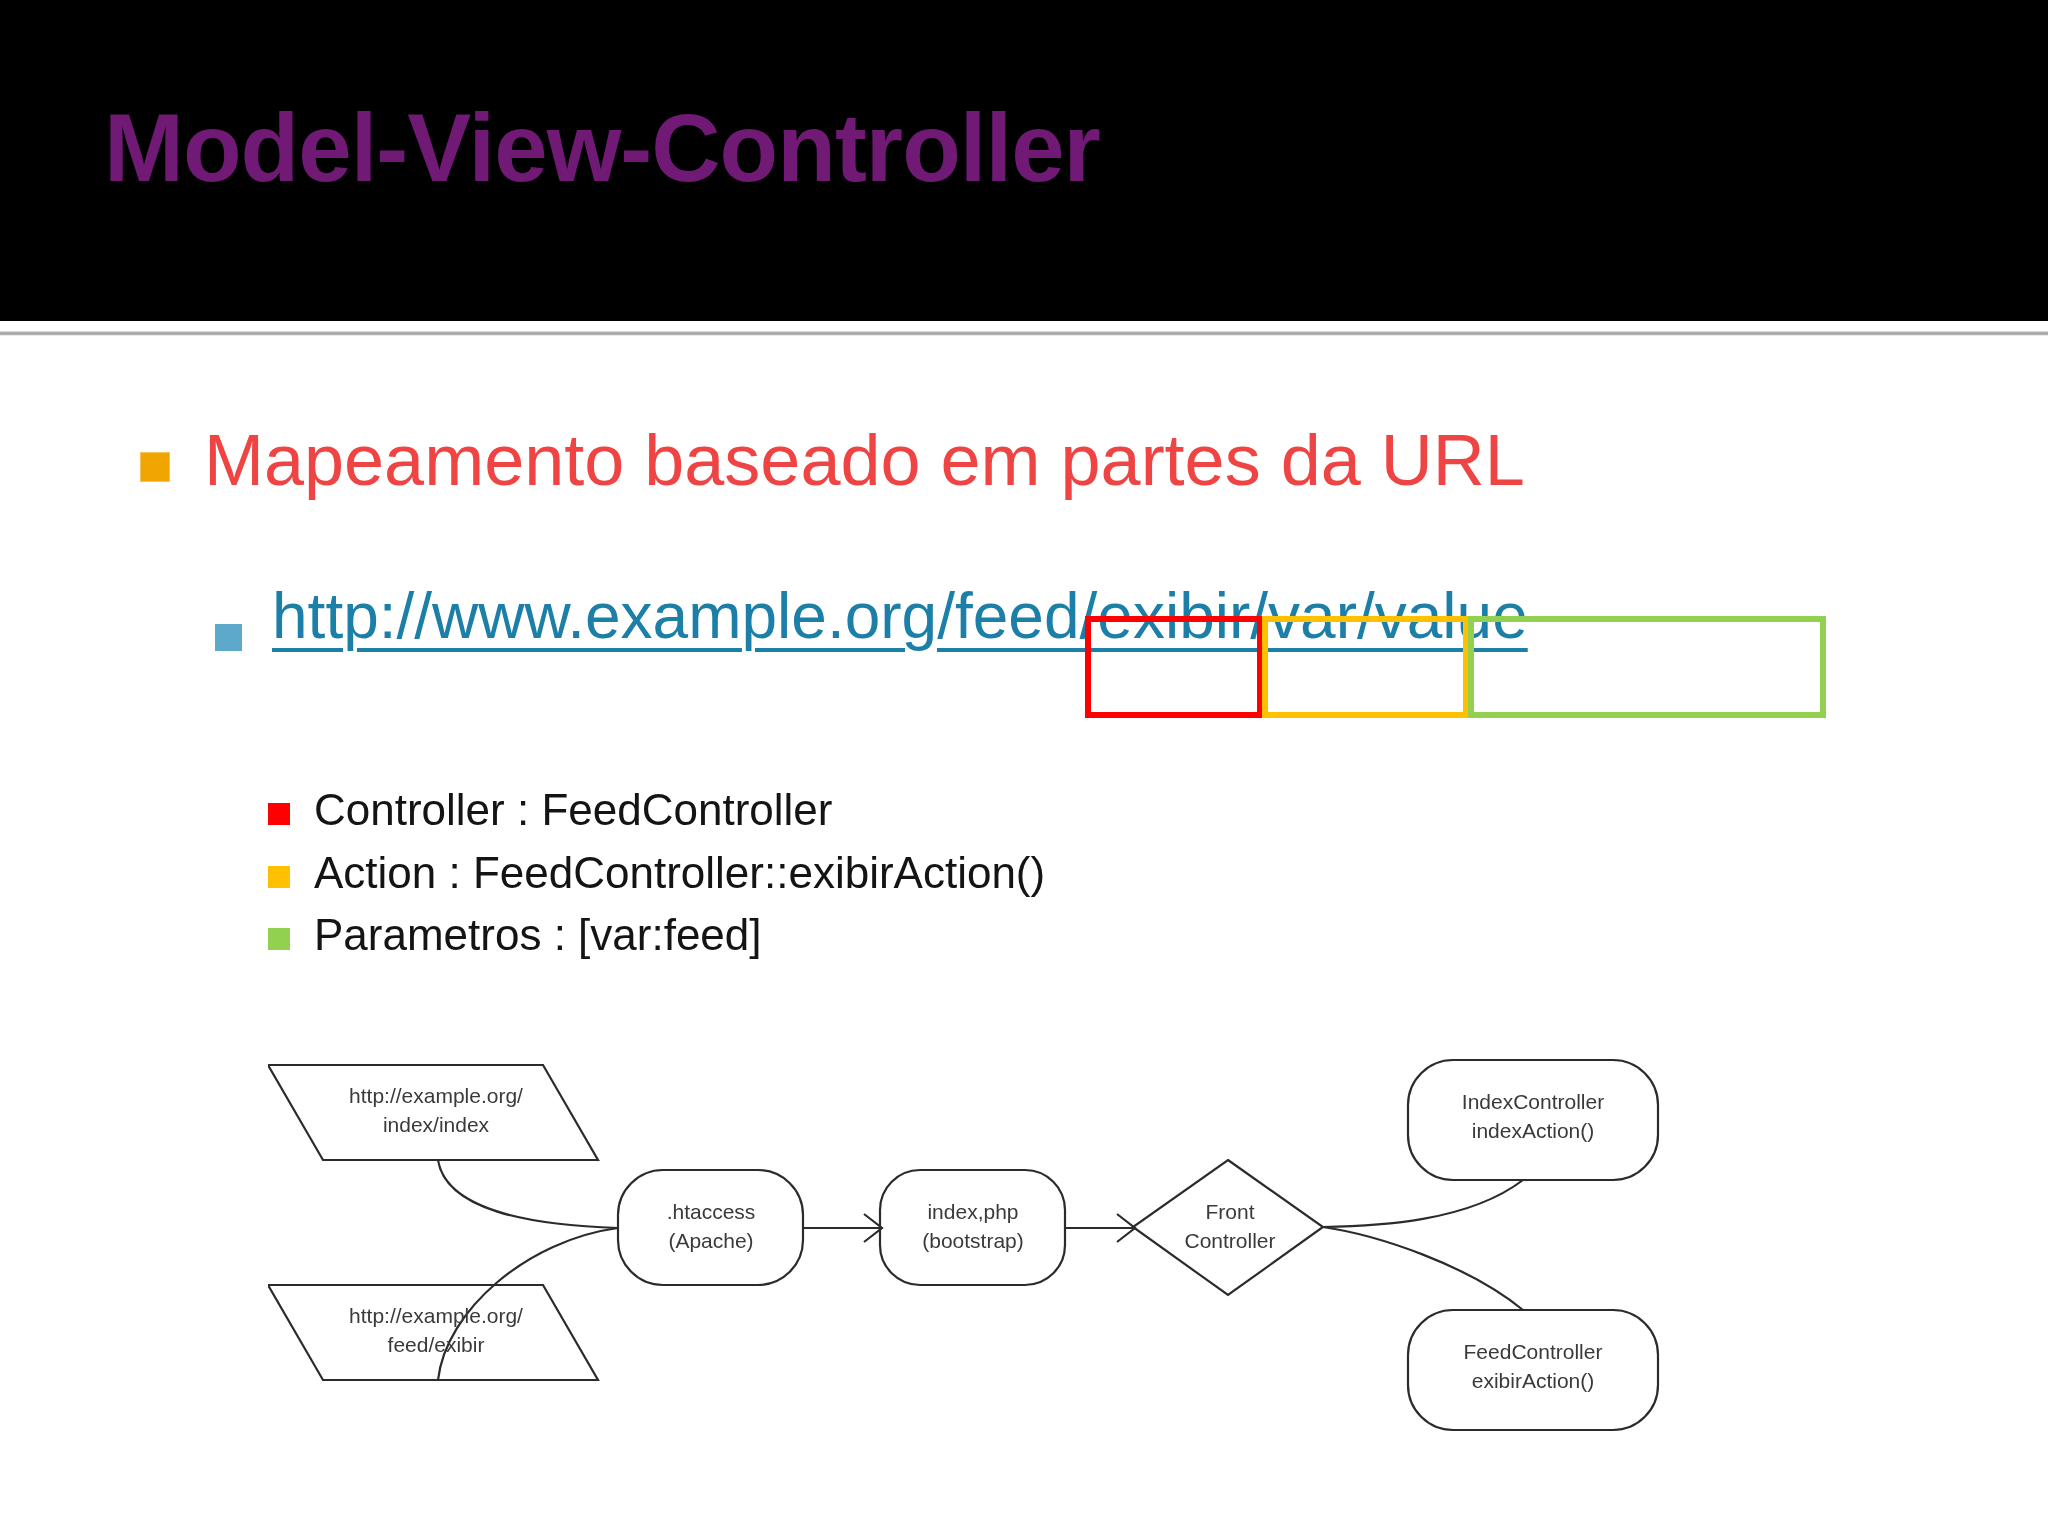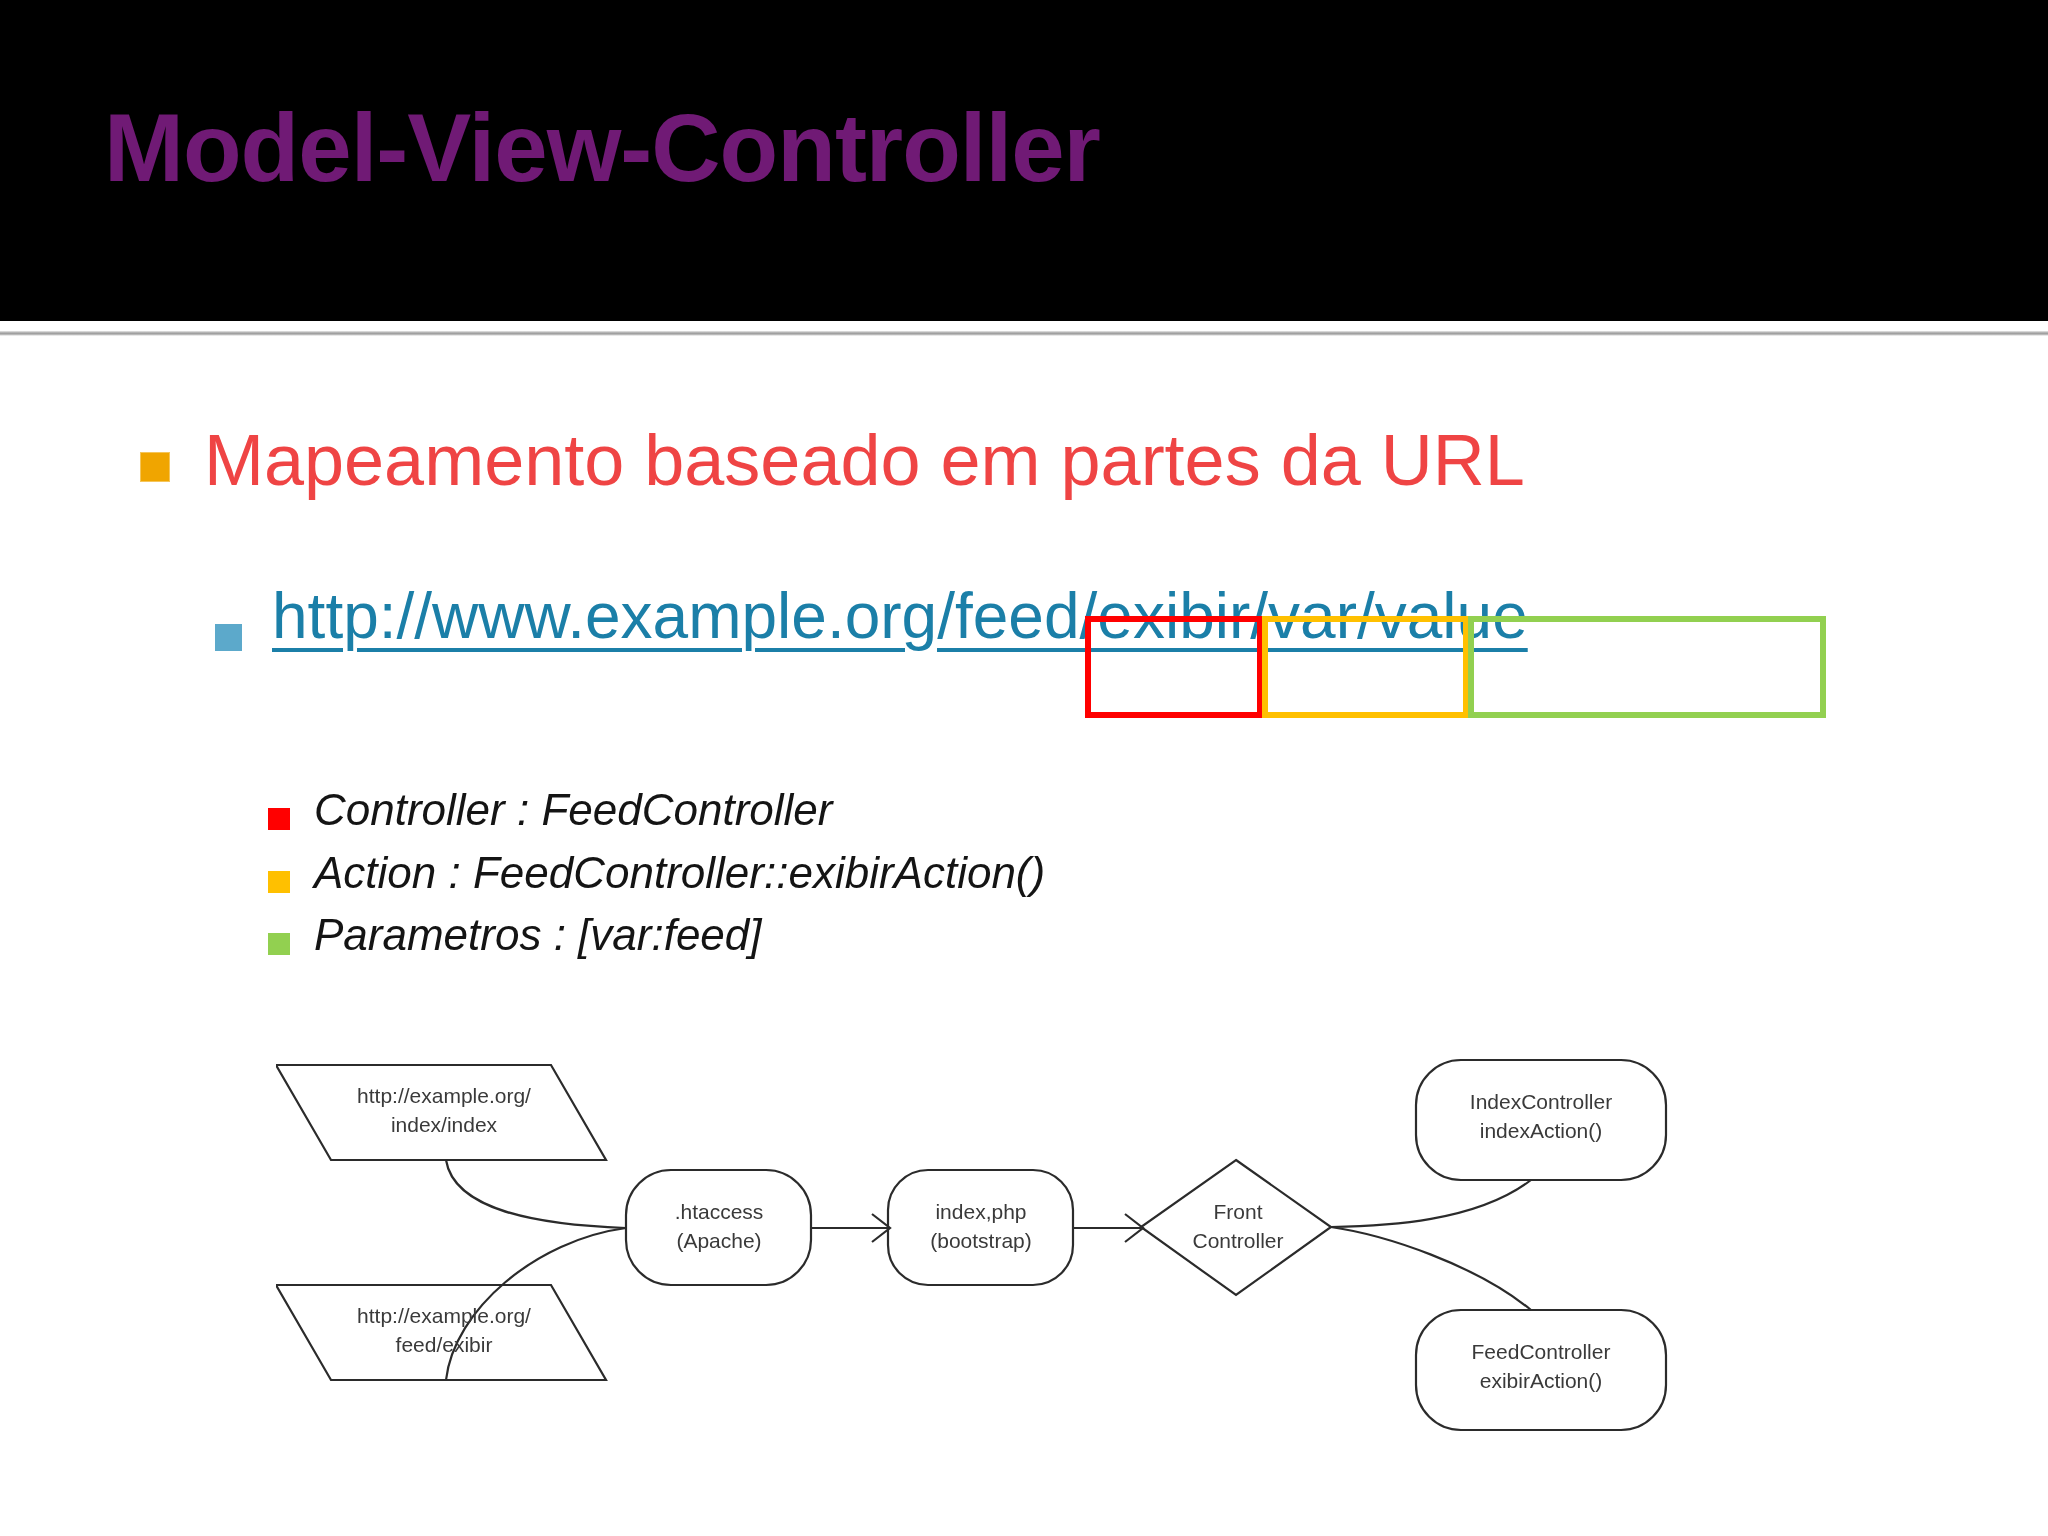--- a/index.html
+++ b/index.html
@@ -120,23 +120,22 @@
   .hl-green  { left: 1468px; top: 276px; width: 358px; height: 102px; border: 6px solid #92D050; }
 
   
   .lvl3-list {
     position: absolute;
     left: 268px;
     top: 445px;
   }
   .lvl3 {
     display: flex;
-    align-items: center;
+    align-items: flex-start;
     margin-bottom: 12px;
-    font-style: italic;
   }
   .lvl3 .marker {
     width: 22px;
     height: 22px;
     margin-top: 18px;
     margin-right: 24px;
     flex: 0 0 auto;
   }
   .m-red    { background: #FF0000; }
   .m-orange { background: #FFC000; }
@@ -144,21 +143,21 @@
   .lvl3 .txt {
     font-size: 44px;
     line-height: 1.15;
     color: #141414;
     white-space: nowrap;
   }
 
   
   .diagram {
     position: absolute;
-    left: 276px;
+    left: 268px;
     top: 710px;
     width: 1580px;
     height: 440px;
   }
   .diagram svg { display: block; width: 100%; height: 100%; }
   .dtext {
     font-family: "Liberation Sans", sans-serif;
     font-size: 21px;
     fill: #3a3a3a;
   }

